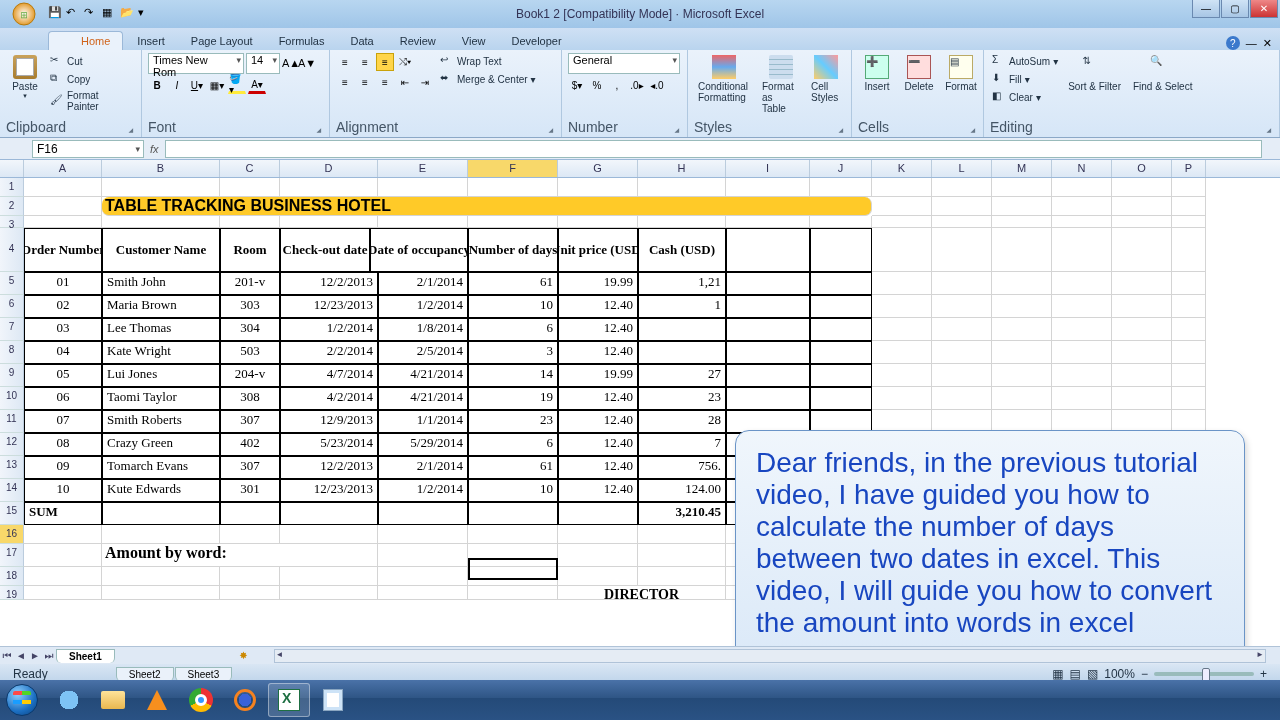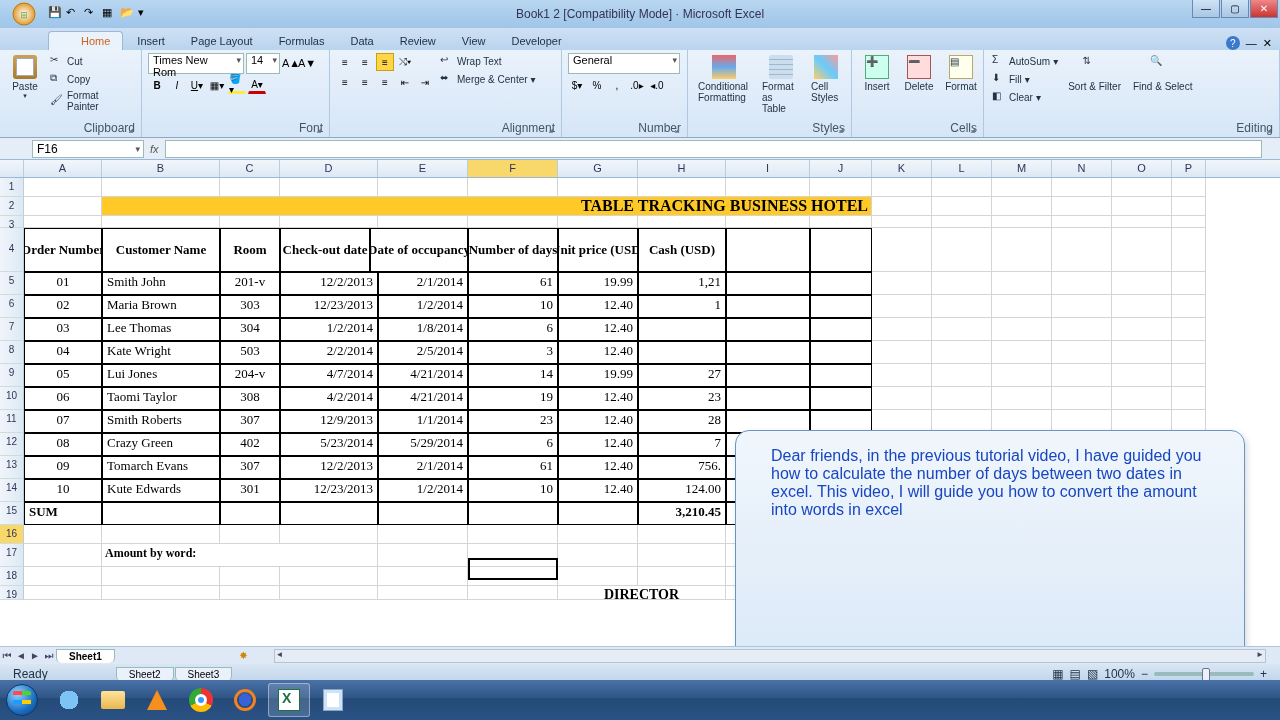--- a/index.html
+++ b/index.html
@@ -19,21 +19,21 @@
 .ribbon-tabs { height: 22px; background: linear-gradient(#cfe0f4,#b9d4ee); display: flex; align-items: flex-end; padding-left: 48px; gap: 2px; }
 .tab { padding: 3px 12px 3px; font-size: 11px; color: #234; cursor: pointer; }
 .tab.active { background: #eaf2fb; border-radius: 4px 4px 0 0; border: 1px solid #9bb8d8; border-bottom: none; color: #d0631a; padding-left: 32px; }
 .ribbon-right { margin-left: auto; display: flex; gap: 6px; padding-right: 8px; align-items: center; }
 .help-btn { width: 14px; height: 14px; border-radius: 50%; background: #3b79cc; color: #fff; font-size: 10px; display: flex; align-items:center; justify-content:center; }
 
 
 .ribbon { height: 88px; background: linear-gradient(#eaf2fb,#d6e6f7); border-bottom: 1px solid #8ba8c7; display: flex; }
 .group { border-right: 1px solid #b0c8e0; padding: 3px 6px 2px; display: flex; flex-direction: column; }
 .group-body { flex: 1; display: flex; align-items: flex-start; gap: 4px; }
-.group-label { text-align: right; font-size: 12px; color: #456; padding-top: 2px; position: relative; }
+.group-label { text-align: left; font-size: 14px; color: #456; padding-top: 2px; position: relative; }
 .group-label::after { content: "◢"; font-size: 6px; position: absolute; right: 2px; bottom: 2px; color: #678; }
 .big-btn { display: flex; flex-direction: column; align-items: center; padding: 2px 4px; font-size: 10px; color: #234; min-width: 38px; }
 .big-icon { width: 24px; height: 24px; margin-bottom: 2px; }
 .col { display: flex; flex-direction: column; gap: 2px; }
 .row { display: flex; gap: 2px; align-items: center; }
 .small-item { font-size: 10px; color: #234; display: flex; align-items: center; gap: 3px; padding: 1px 2px; }
 .si { width: 14px; height: 14px; display: inline-block; }
 .combo { height: 21px; border: 1px solid #9bb; background: #fff; font-size: 11px; padding: 0 14px 0 4px; position: relative; }
 .combo::after { content: "▾"; position: absolute; right: 2px; top: 1px; font-size: 9px; color: #555; }
 .btnrow span { width: 18px; height: 18px; border: 1px solid transparent; display: inline-flex; align-items:center; justify-content:center; font-size: 10px; }
@@ -55,31 +55,31 @@
 .rows { overflow: hidden; }
 .r { display:flex; height: 19px; }
 .rh { width:24px; background: linear-gradient(90deg,#f1f5fb,#dde8f4); border-right:1px solid #bcd; border-bottom:1px solid #cdd; text-align:center; font-size:10px; color:#335; line-height:18px; }
 .rh.sel { background: #f8d86a; }
 .c { border-right:1px solid #d4d4d4; border-bottom:1px solid #d4d4d4; padding: 0 3px; font-size: 12px; line-height:18px; white-space:nowrap; overflow:hidden; }
 
 
 .wA{width:78px}.wB{width:118px}.wC{width:60px}.wD{width:98px}.wE{width:90px}.wF{width:90px}.wG{width:80px}.wH{width:88px}.wI{width:84px}.wJ{width:62px}.wK{width:60px}.wL{width:60px}.wM{width:60px}.wN{width:60px}.wO{width:60px}.wP{width:34px}
 
 
-.title-cell { background: #ffca28; font-family: Liberation Serif, serif; font-weight: bold; font-size: 16px; text-align: right; }
+.title-cell { background: #ffca28; font-family: Liberation Sans, sans-serif; font-weight: bold; font-size: 16px; text-align: left; border-radius: 7px; }
 .hdr { font-family:"Times New Roman",serif; font-weight:bold; text-align:center; border:1px solid #000 !important; line-height:1.1; font-size:13px; padding:1px 2px; display:flex; align-items:center; justify-content:center; }
 .tdc { font-family:"Times New Roman",serif; border:1px solid #000 !important; font-size:13px; padding: 0 4px; }
 .tr { text-align:right; } .tc{text-align:center;} .tl{text-align:left;}
 .bold{font-weight:bold;}
 
 
 .active-cell { position:absolute; border: 2px solid #000; pointer-events:none; }
 
 
-.callout { position:absolute; left:735px; top:270px; width:510px; height:232px; background: linear-gradient(#f0f6fc,#dbe9f8); border: 1px solid #6a94c7; border-radius: 14px; padding: 16px 35px; font-size: 16px; color: #1846c0; box-shadow: 2px 3px 6px rgba(0,0,0,.15); }
+.callout { position:absolute; left:735px; top:270px; width:510px; height:232px; background: linear-gradient(#f0f6fc,#dbe9f8); border: 1px solid #6a94c7; border-radius: 14px; padding: 16px 20px; font-size: 28px; color: #1846c0; box-shadow: 2px 3px 6px rgba(0,0,0,.15); }
 
 
 .sheet-tabs { height: 18px; background: #dfe9f5; display:flex; align-items:center; font-size:10px; border-top:1px solid #b0c3d8;}
 .nav-arrows { display:flex; }
 .nav-arrows span{ width:14px; text-align:center; color:#446; }
 .stab { padding: 1px 12px; background:#fff; border:1px solid #9bb; border-bottom:none; border-radius: 0 0 5px 5px; margin-right:1px; }
 .stab.active { background:#fff; font-weight:bold; }
 .stab.in { background:#eaf1fa;margin-top:36px; }
 .hscroll { flex:1; margin: 0 14px 0 20px; height:14px; background:#e5ecf4; border:1px solid #b0c3d8; position:relative;}
 .hscroll::before{content:"◄";position:absolute;left:1px;font-size:8px;color:#446;}
@@ -639,21 +639,21 @@
         <div class="c wK"></div>
         <div class="c wL"></div>
         <div class="c wM"></div>
         <div class="c wN"></div>
         <div class="c wO"></div>
         <div class="c wP"></div>
       </div>
       <div class="r" style="height:23px">
         <div class="rh">17</div>
 <div class="c wA"></div>
-<div class="c bold tl" style="width:276px;font-family:'Times New Roman';font-size:12px">Amount by word:</div>
+<div class="c bold tl" style="width:276px;font-family:'Times New Roman';font-size:16px">Amount by word:</div>
 <div class="c wE"></div>
         <div class="c wF"></div>
         <div class="c wG"></div>
         <div class="c wH"></div>
         <div class="c wI"></div>
         <div class="c wJ"></div>
         <div class="c wK"></div>
         <div class="c wL"></div>
         <div class="c wM"></div>
         <div class="c wN"></div>

